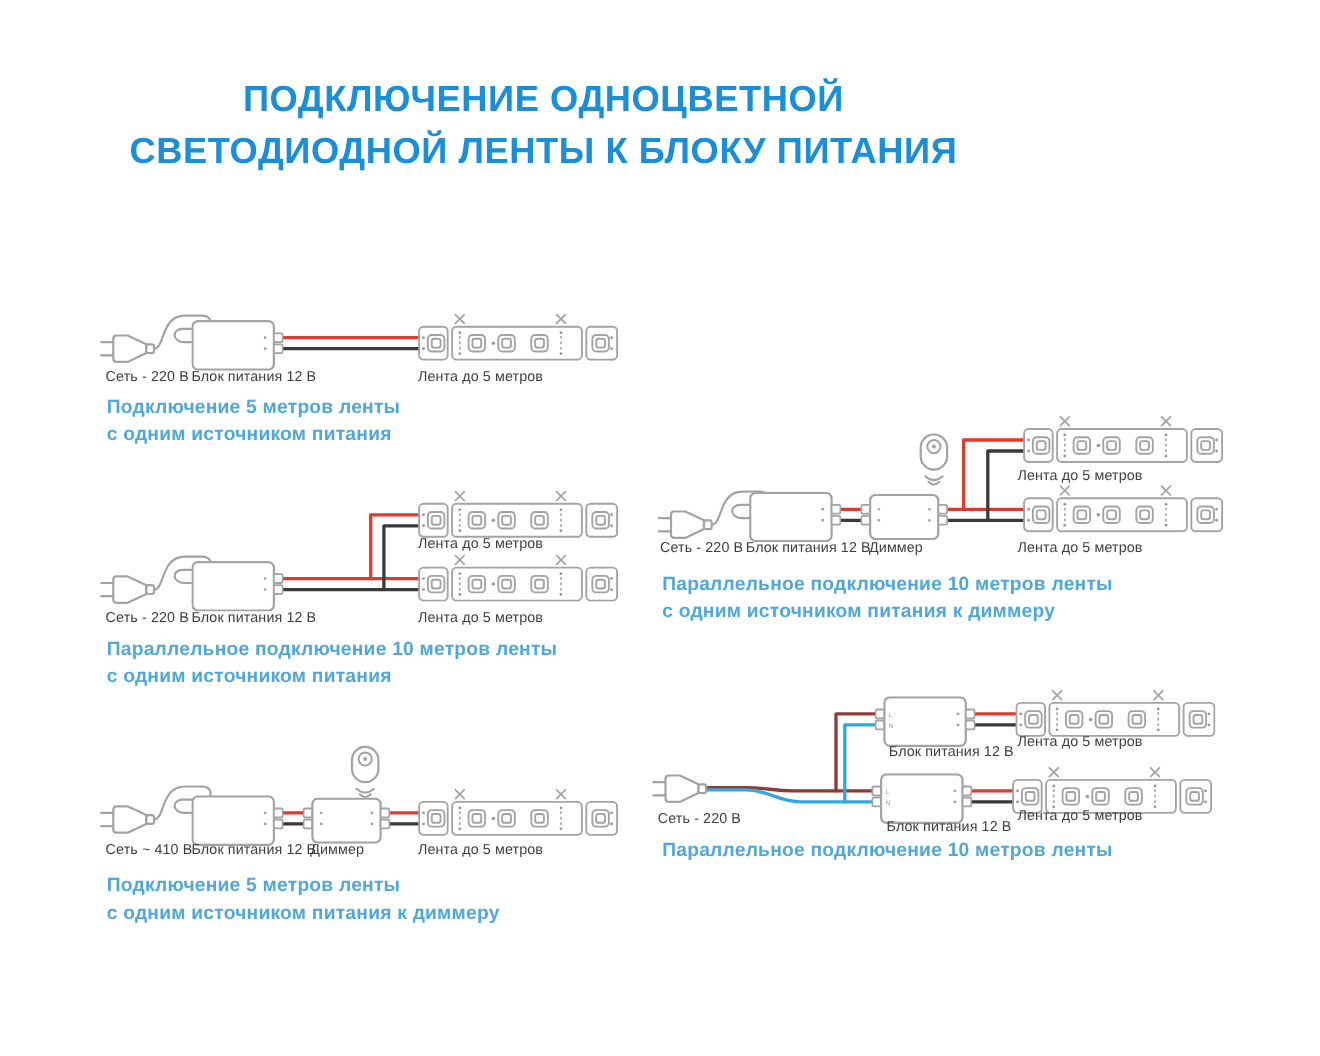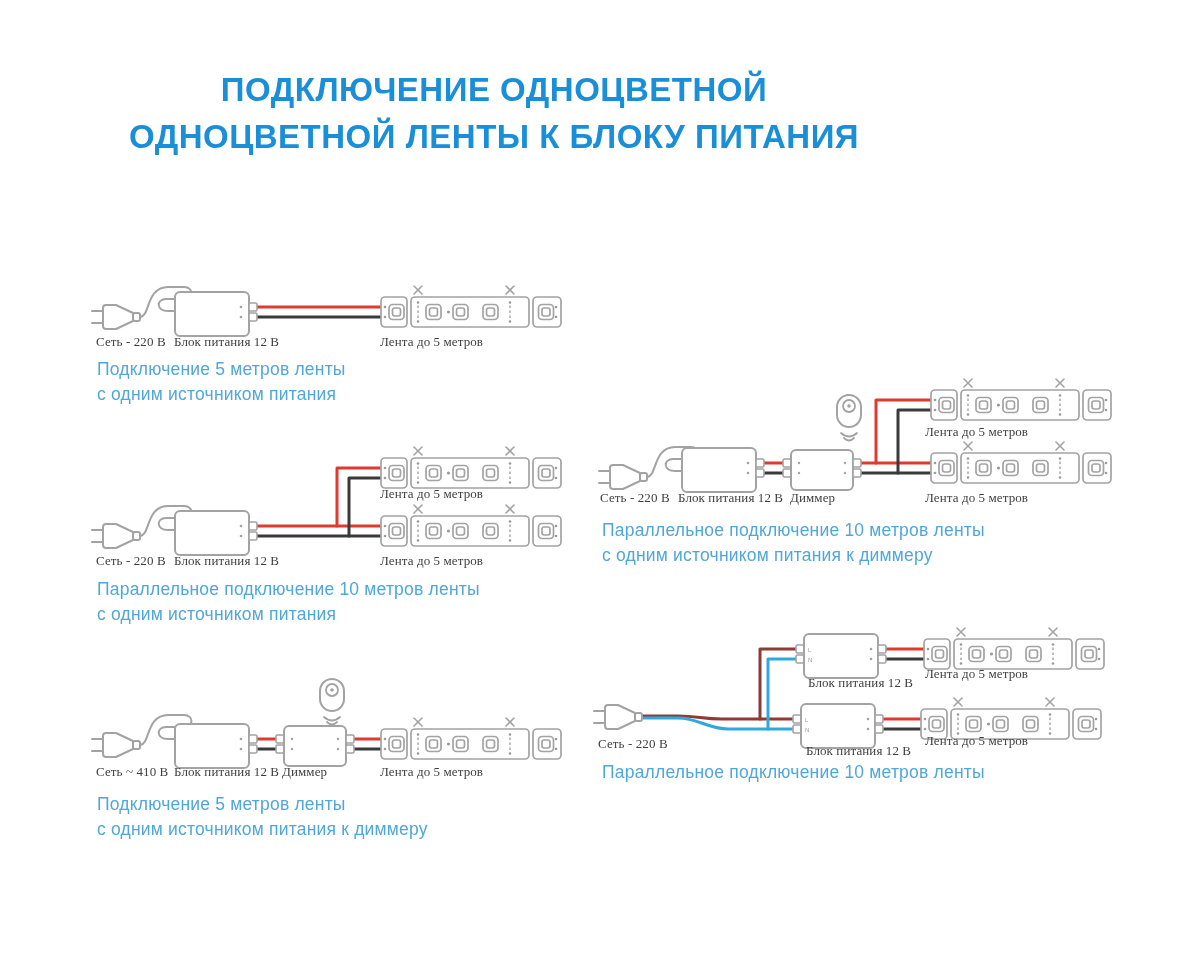--- a/index.html
+++ b/index.html
@@ -16,25 +16,25 @@
   .page{
     position:relative;width:1200px;height:960px;background:#fff;overflow:hidden;
     font-family:"Liberation Sans","DejaVu Sans",sans-serif;
   }
   .title{
     position:absolute;left:0;top:66px;width:988px;text-align:center;
     color:var(--title-blue);font-weight:bold;font-size:33px;line-height:47px;letter-spacing:.5px;
   }
   .diagram-svg{position:absolute;overflow:visible;}
   .lbl{
-    position:absolute;font-size:13px;color:var(--label-gray);letter-spacing:.1px;white-space:nowrap;font-family:Liberation Serif, serif;
+    position:absolute;font-size:13px;color:var(--label-gray);letter-spacing:.1px;white-space:nowrap;
   }
   .caption{
     position:absolute;font-size:17.5px;line-height:25px;color:var(--caption-blue);
-    letter-spacing:.2px;white-space:nowrap;font-weight:400;
+    letter-spacing:.2px;white-space:nowrap;font-weight:700;
   }
   .wire{fill:none;stroke-width:3;stroke-linecap:round;stroke-linejoin:round;}
   .wire.red{stroke:var(--wire-red);}
   .wire.black{stroke:var(--wire-black);}
   .wire.darkred{stroke:var(--wire-dark-red);}
   .wire.blue{stroke:var(--wire-blue);}
 </style>
 </head>
 <body>
 
@@ -143,21 +143,21 @@
         <g stroke="#a3a3a3" stroke-width="1.4" stroke-dasharray="2.5 2.5">
           <line x1="38" y1="21.5" x2="38" y2="34.5"></line>
           <line x1="130" y1="21.5" x2="130" y2="34.5"></line>
         </g>
       </symbol>
     </defs>
   </svg>
 
   <div class="title">
     <div>ПОДКЛЮЧЕНИЕ ОДНОЦВЕТНОЙ</div>
-    <div>ОДНОЦВЕТНОЙ ЛЕНТЫ К БЛОКУ ПИТАНИЯ</div>
+    <div>СВЕТОДИОДНОЙ ЛЕНТЫ К БЛОКУ ПИТАНИЯ</div>
   </div>
 
   <svg class="diagram-svg" style="left:88px;top:283px" width="480" height="62">
     <path class="wire red" d="M168,24 H297"></path>
     <path class="wire black" d="M168,34 H297"></path>
     <path d="M52,34 C62,34 58,4 80,4 H96 C106,4 106,16 96,16 H78 C68,16 68,28 80,28 H88" fill="none" stroke="#a3a3a3" stroke-width="2"></path>
     <use href="#sym-plug" x="2" y="14" width="56" height="40"></use>
     <use href="#sym-psu" x="86" y="8" width="84" height="46"></use>
     <use href="#sym-strip" x="292" y="1" width="182" height="44"></use>
   </svg>

